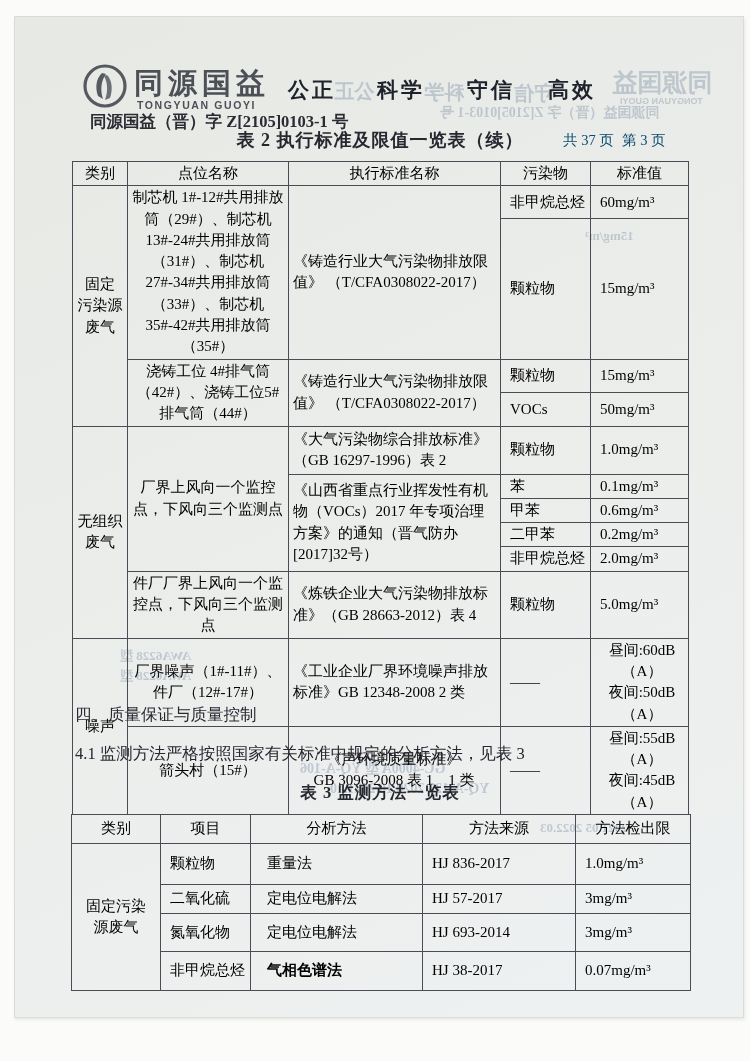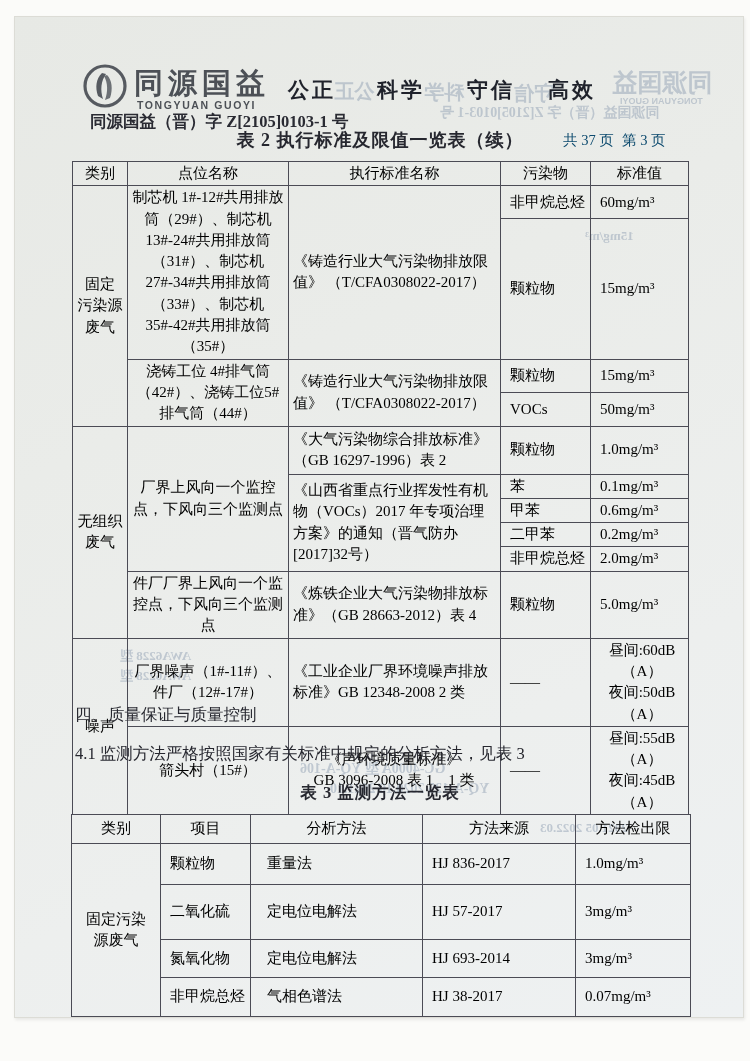--- a/index.html
+++ b/index.html
@@ -188,33 +188,33 @@
       <th>方法检出限</th>
     </tr>
     <tr style="height:41px">
       <td class="c pre" rowspan="4">固定污染
 源废气</td>
       <td class="l">颗粒物</td>
       <td class="l" style="padding-left:16px;">重量法</td>
       <td class="l">HJ 836-2017</td>
       <td class="l">1.0mg/m³</td>
     </tr>
-    <tr style="height:55px">
+    <tr style="height:29px">
       <td class="l">二氧化硫</td>
       <td class="l" style="padding-left:16px;">定电位电解法</td>
       <td class="l">HJ 57-2017</td>
       <td class="l">3mg/m³</td>
     </tr>
     <tr style="height:38px">
       <td class="l">氮氧化物</td>
       <td class="l" style="padding-left:16px;">定电位电解法</td>
       <td class="l">HJ 693-2014</td>
       <td class="l">3mg/m³</td>
     </tr>
     <tr style="height:39px">
       <td class="l">非甲烷总烃</td>
-      <td class="l" style="padding-left:16px;">气相色谱法</td>
+      <td class="l" style="padding-left:16px;font-weight:bold;">气相色谱法</td>
       <td class="l">HJ 38-2017</td>
       <td class="l">0.07mg/m³</td>
     </tr>
   </tbody>
     </table>
 </div>
 
 </body></html>

